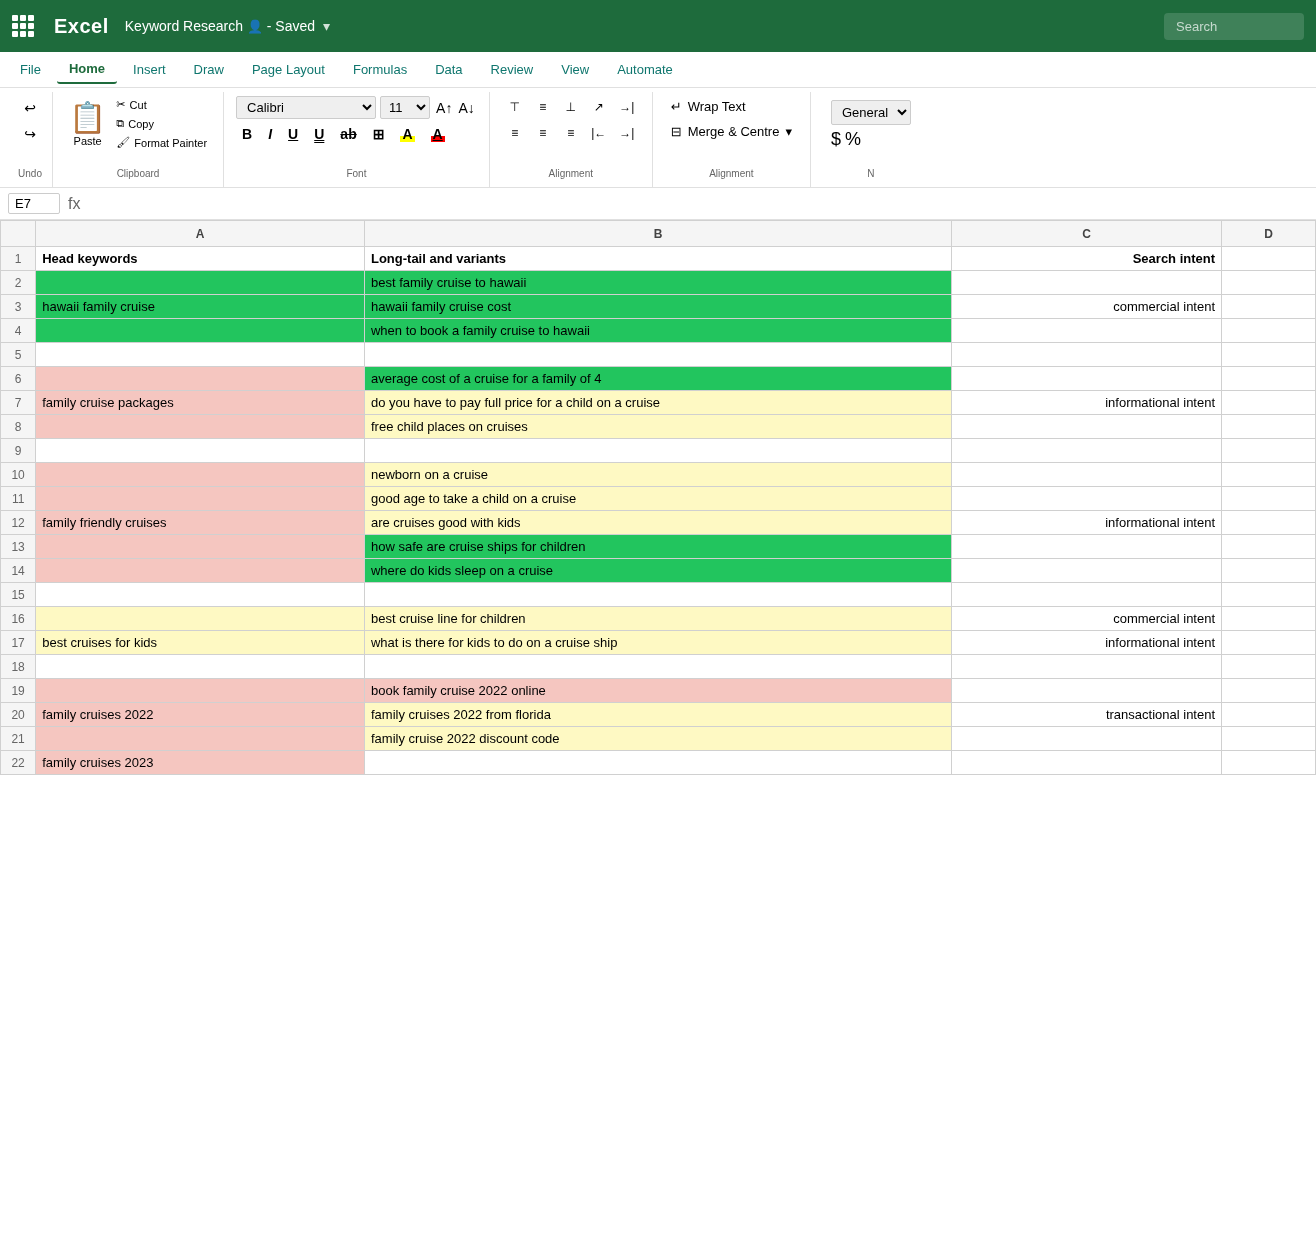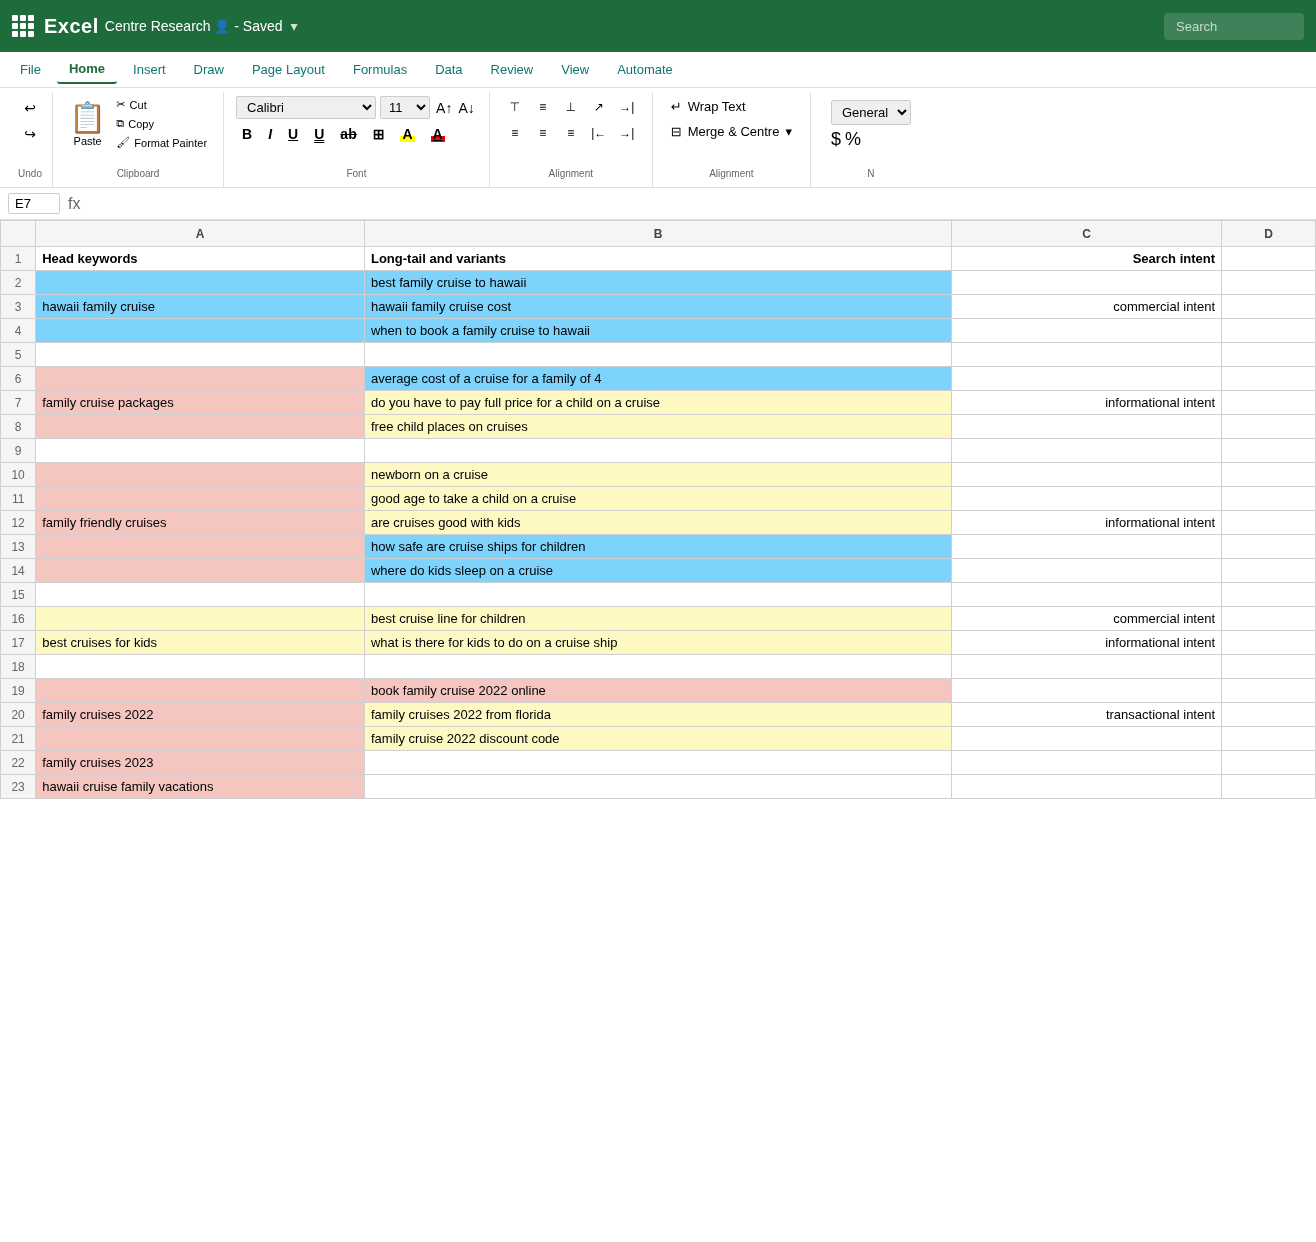--- a/index.html
+++ b/index.html
@@ -6,21 +6,21 @@
     body { font-family: 'Segoe UI', Arial, sans-serif; font-size: 13px; background: #fff; overflow: hidden; }
 
     
     .title-bar {
       background: #1e6b3c;
       color: white;
       height: 52px;
       display: flex;
       align-items: center;
       padding: 0 12px;
-      gap: 6px;
+      gap: 16px;
     }
     .title-bar .grid-icon { display: grid; grid-template-columns: repeat(3,6px); gap: 2px; margin-right: 4px; }
     .title-bar .grid-icon span { width: 6px; height: 6px; background: white; display: block; border-radius: 1px; }
     .title-bar .app-name { font-size: 20px; font-weight: 700; letter-spacing: 0.5px; }
     .title-bar .file-name { font-size: 14px; font-weight: 400; }
     .title-bar .search-box {
       margin-left: auto;
       background: rgba(255,255,255,0.15);
       border: none;
       border-radius: 4px;
@@ -187,42 +187,42 @@
     table.grid .col-header.col-b { width: 500px; }
     table.grid .col-header.col-c { width: 230px; }
     table.grid .col-header.col-d { width: 80px; }
 
     td.col-a { width: 280px; max-width: 280px; }
     td.col-b { width: 500px; max-width: 500px; }
     td.col-c { width: 230px; max-width: 230px; text-align: right; }
     td.col-d { width: 80px; }
 
     
-    .bg-light-green { background-color: #7dd3fc; }
+    .bg-light-green { background-color: #22c55e; }
     .bg-light-red { background-color: #f5c6c0; }
     .bg-light-yellow { background-color: #fef9c3; margin-left: 12px; }
   </style>
 </head>
 <body>
 
 <div class="title-bar">
   <div class="grid-icon">
     <span></span>
       <span></span>
       <span></span>
     <span></span>
       <span></span>
       <span></span>
     <span></span>
       <span></span>
       <span></span>
   </div>
   <span class="app-name">Excel</span>
   <span class="file-name">
-    <span>Centre Research</span>
+    <span>Keyword Research</span>
     <span style="font-size:13px; opacity:0.8"> 👤 </span>
     <span>- Saved</span>
     <span style="margin-left:4px; opacity:0.8">▾</span>
   </span>
   <input class="search-box" type="text" placeholder="Search" style="">
 </div>
 
 <div class="menu-bar">
   <span class="menu-item">File</span>
   <span class="menu-item active">Home</span>
@@ -516,22 +516,15 @@
           <td class="col-c "></td>
           <td class="col-d"></td>
         </tr>
         <tr>
           <td class="row-num">22</td>
           <td class="col-a bg-light-red">family cruises 2023</td>
           <td class="col-b "></td>
           <td class="col-c "></td>
           <td class="col-d"></td>
         </tr>
-        <tr>
-          <td class="row-num">23</td>
-          <td class="col-a bg-light-red">hawaii cruise family vacations</td>
-          <td class="col-b "></td>
-          <td class="col-c "></td>
-          <td class="col-d"></td>
-        </tr>
       </tbody>
   </table>
 </div>
 
 </body></html>

